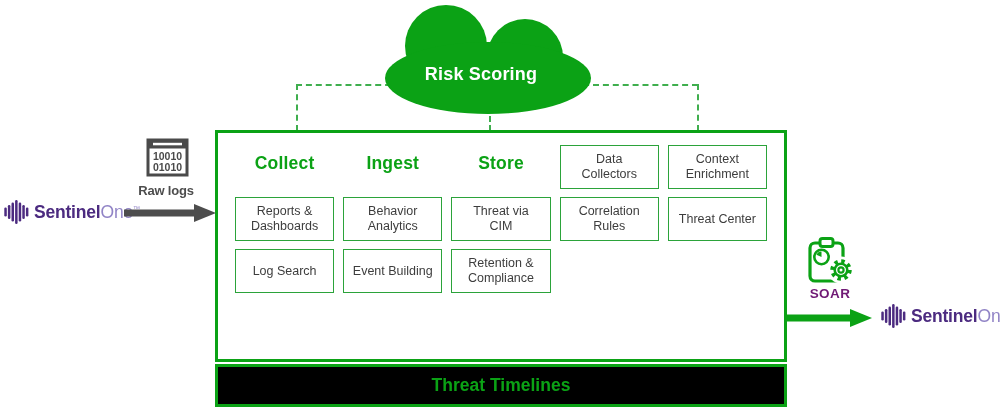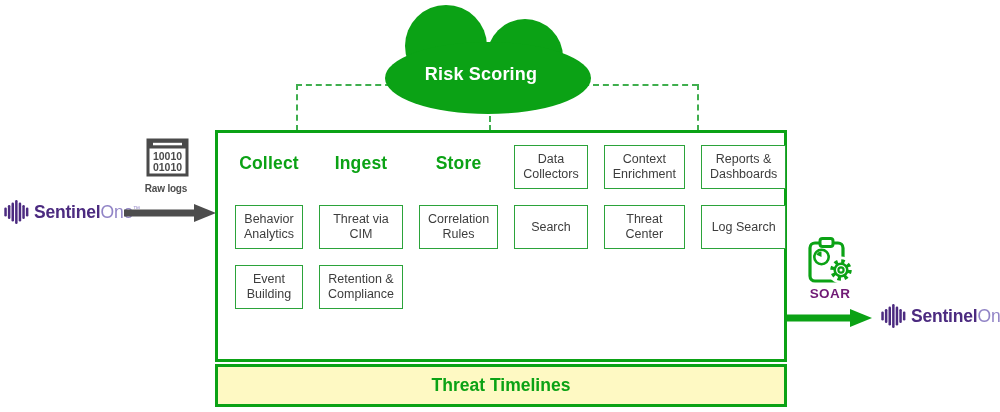--- a/index.html
+++ b/index.html
@@ -16,46 +16,46 @@
   .conn-v-right{left:697px;top:84px;height:47px;}
 
   
   .cloud{left:380px;top:2px;width:218px;height:114px;z-index:2;}
   .cloud-label{position:absolute;left:0;right:16px;top:62px;text-align:center;
                color:#fff;font-size:18px;font-weight:bold;letter-spacing:.2px;}
 
   
   .main-box{left:215px;top:130px;width:572px;height:232px;border:3px solid #0ba215;
             box-sizing:border-box;background:#fff;z-index:2;}
-  .grid{display:grid;grid-template-columns:repeat(6,1fr);column-gap:9px;row-gap:8px;
-        padding:12px 17px 0 17px;gap:16px;}
+  .grid{display:grid;grid-template-columns:repeat(5,1fr);column-gap:9px;row-gap:8px;
+        padding:12px 17px 0 17px;}
   .col-header{height:36px;display:flex;align-items:center;justify-content:center;
               color:#0ba215;font-size:17.5px;font-weight:bold;letter-spacing:.2px;}
   .cell{height:44px;border:1.5px solid #2ba33a;background:#fff;box-sizing:border-box;
         display:flex;align-items:center;justify-content:center;text-align:center;
         font-size:12.5px;color:#3d3d3d;line-height:1.2;padding:2px 8px;}
 
   
   .footer-box{left:215px;top:364px;width:572px;height:43px;border:3px solid #0ba215;
-              box-sizing:border-box;background:#fef9c3;display:flex;align-items:center;
+              box-sizing:border-box;background:#000000;display:flex;align-items:center;
               justify-content:center;color:#0ba215;font-size:17.5px;font-weight:bold;}
 
   
   .logo{position:absolute;display:flex;align-items:center;gap:5px;}
   .logo-left{left:4px;top:199px;}
   .logo-right{left:881px;top:303px;}
   .logo-text{font-size:17.5px;letter-spacing:-0.2px;white-space:nowrap;}
   .logo-bold{color:#4c2b80;font-weight:bold;}
   .logo-light{color:#9184c6;font-weight:normal;}
   .logo-tm{color:#9184c6;font-size:7px;vertical-align:super;}
 
   
   .rawlogs-icon{left:146px;top:138px;}
   .rawlogs-label{left:128px;top:183px;width:76px;text-align:center;font-weight:bold;
-                 font-size:10px;color:#4d4d4d;letter-spacing:-0.2px;}
+                 font-size:13px;color:#4d4d4d;letter-spacing:-0.2px;}
   .arrow-dark{left:124px;top:204px;}
 
   
   .soar-icon{left:804px;top:236px;}
   .soar-label{left:798px;top:286px;width:64px;text-align:center;font-weight:bold;
               font-size:13.5px;color:#701a75;letter-spacing:.4px;}
   .arrow-green{left:787px;top:309px;}
 </style>
 </head>
 <body>
@@ -113,21 +113,20 @@
       <div class="col-header">Ingest</div>
       <div class="col-header">Store</div>
 
       <div class="cell">Data Collectors</div>
       <div class="cell">Context Enrichment</div>
       <div class="cell">Reports &amp; Dashboards</div>
       <div class="cell">Behavior Analytics</div>
 
       <div class="cell">Threat via CIM</div>
       <div class="cell">Correlation Rules</div>
-      <div class="cell">Search</div>
       <div class="cell">Threat Center</div>
 
       <div class="cell">Log Search</div>
       <div class="cell">Event Building</div>
       <div class="cell">Retention &amp; Compliance</div>
     </div>
   </div>
 
   <div class="abs footer-box">
     <span>Threat Timelines</span>

